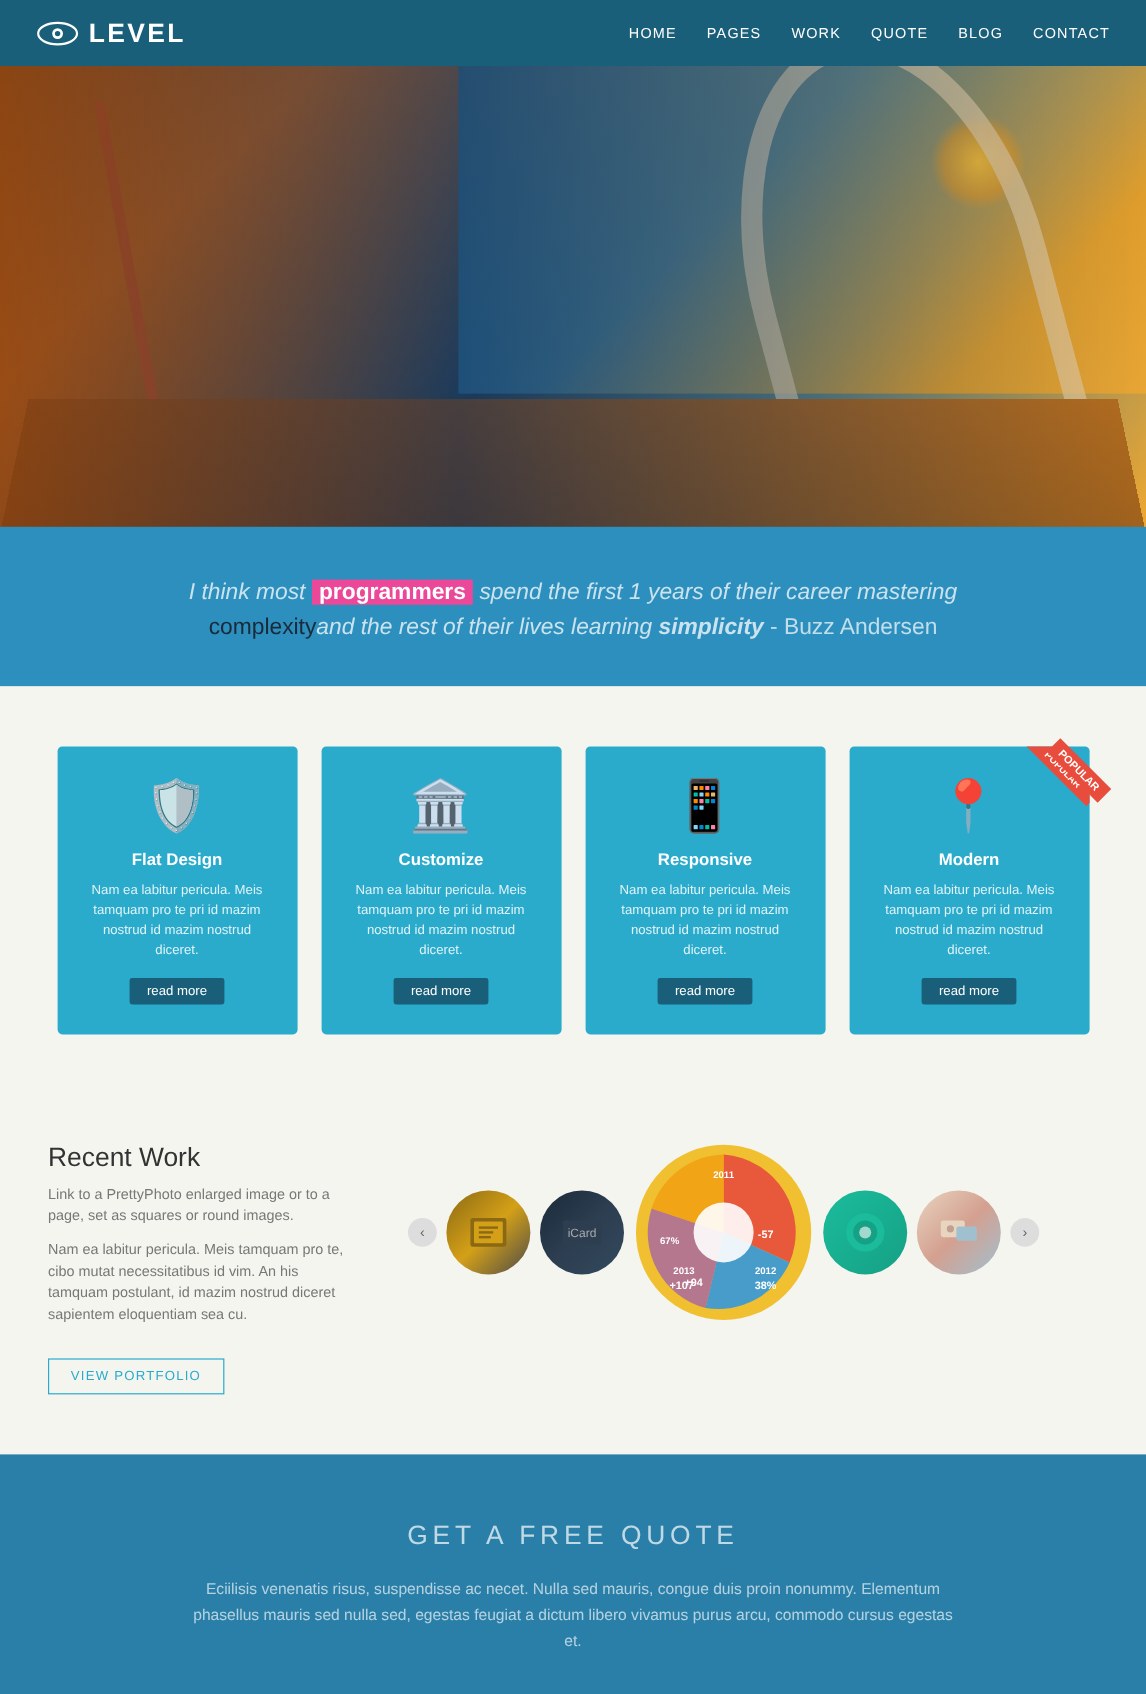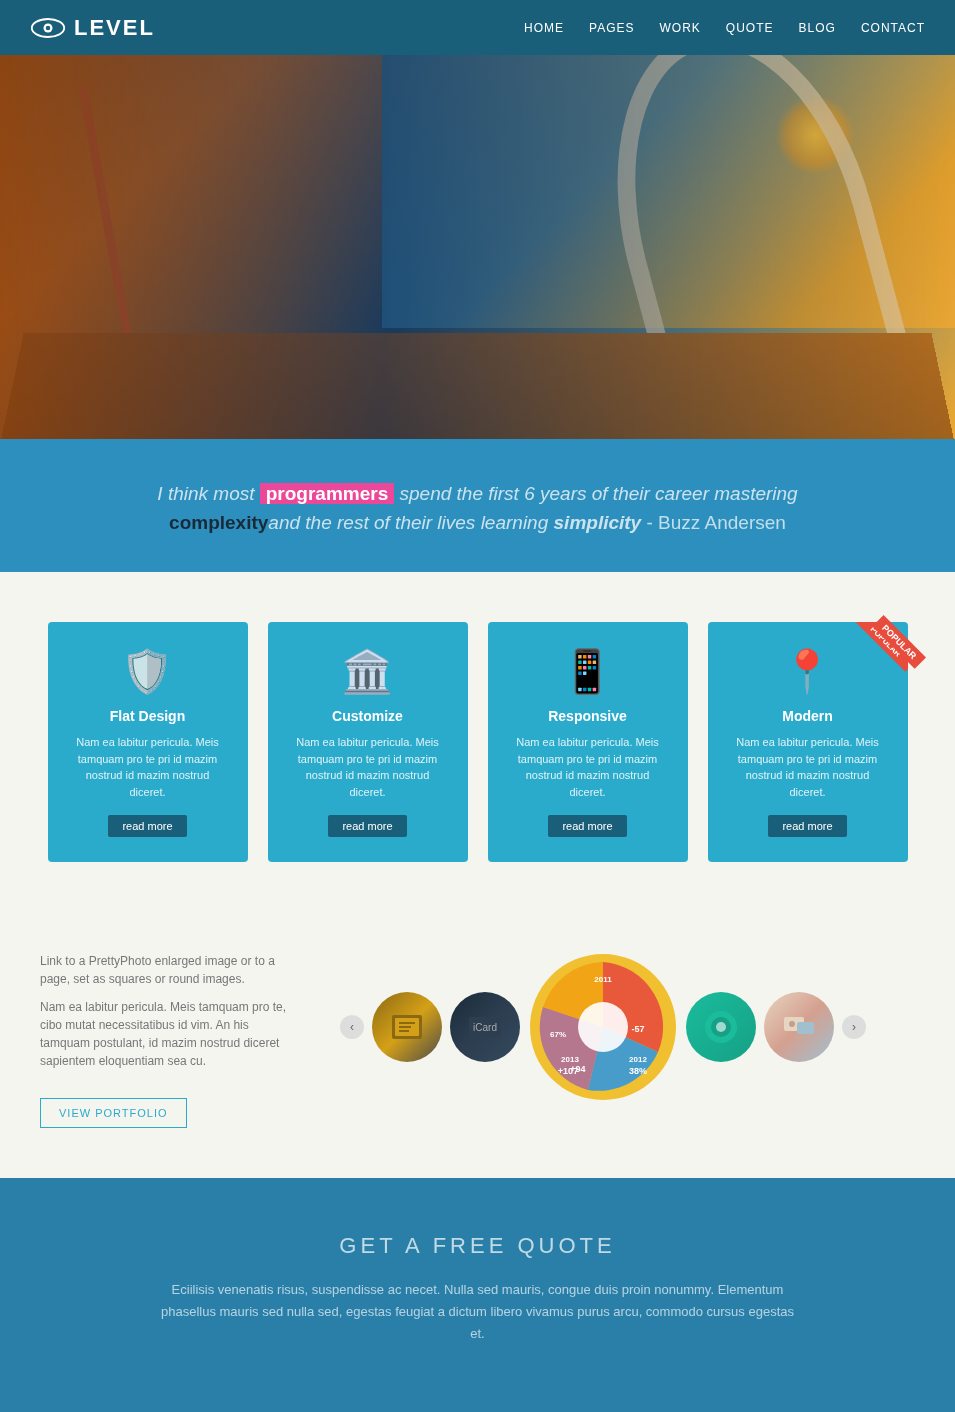--- a/index.html
+++ b/index.html
@@ -125,21 +125,21 @@
     }
     .quote-highlight {
       background: #ec4899;
       color: white;
       padding: 0 6px;
       font-style: normal;
       font-weight: bold;
     }
     .quote-bold {
       color: #1a2a3a;
-      font-weight: bold;
+      font-weight: normal;
       font-style: normal;
     }
     .quote-author {
       color: rgba(255,255,255,0.7);
       font-style: normal;
       margin-top: 44px;
     }
 
     
     .features-section {
@@ -360,21 +360,21 @@
   <div class="sun-glow"></div>
   <div class="bridge-cable-left"></div>
   <div class="bridge-arch"></div>
   <div class="bridge-deck"></div>
   <div class="hero-overlay"></div>
   <div class="hero-bottom-bar"></div>
 </section>
 
 <section class="quote-section">
   <p class="quote-text">
-    <span>I think most </span><span class="quote-highlight">programmers</span><span> spend the first 6 years of their career mastering</span>
+    <span>I think most </span><span class="quote-highlight">programmers</span><span> spend the first 1 years of their career mastering</span>
     <br>
     <span class="quote-bold">complexity</span><span>and the rest of their lives learning </span><strong>simplicity</strong><span class="quote-author"> - Buzz Andersen</span>
   </p>
 </section>
 
 <section class="features-section">
 
   <div class="feature-card">
     <span class="feature-icon">🛡️</span>
     <div class="feature-title">Flat Design</div>
@@ -401,20 +401,21 @@
     <span class="feature-icon">📍</span>
     <div class="feature-title">Modern</div>
     <div class="feature-desc">Nam ea labitur pericula. Meis tamquam pro te pri id mazim nostrud id mazim nostrud diceret.</div>
     <a href="#" class="feature-link">read more</a>
   </div>
 
 </section>
 
 <section class="recent-work-section">
   <div class="recent-work-text">
+    <h2>Recent Work</h2>
     <p>Link to a PrettyPhoto enlarged image or to a page, set as squares or round images.</p>
     <p>Nam ea labitur pericula. Meis tamquam pro te, cibo mutat necessitatibus id vim. An his tamquam postulant, id mazim nostrud diceret sapientem eloquentiam sea cu.</p>
     <br>
     <a href="#" class="view-portfolio-btn">VIEW PORTFOLIO</a>
   </div>
   <div class="portfolio-carousel">
     <div class="carousel-arrow">‹</div>
     <div class="carousel-items">
 
       <div class="carousel-thumb thumb-1">

